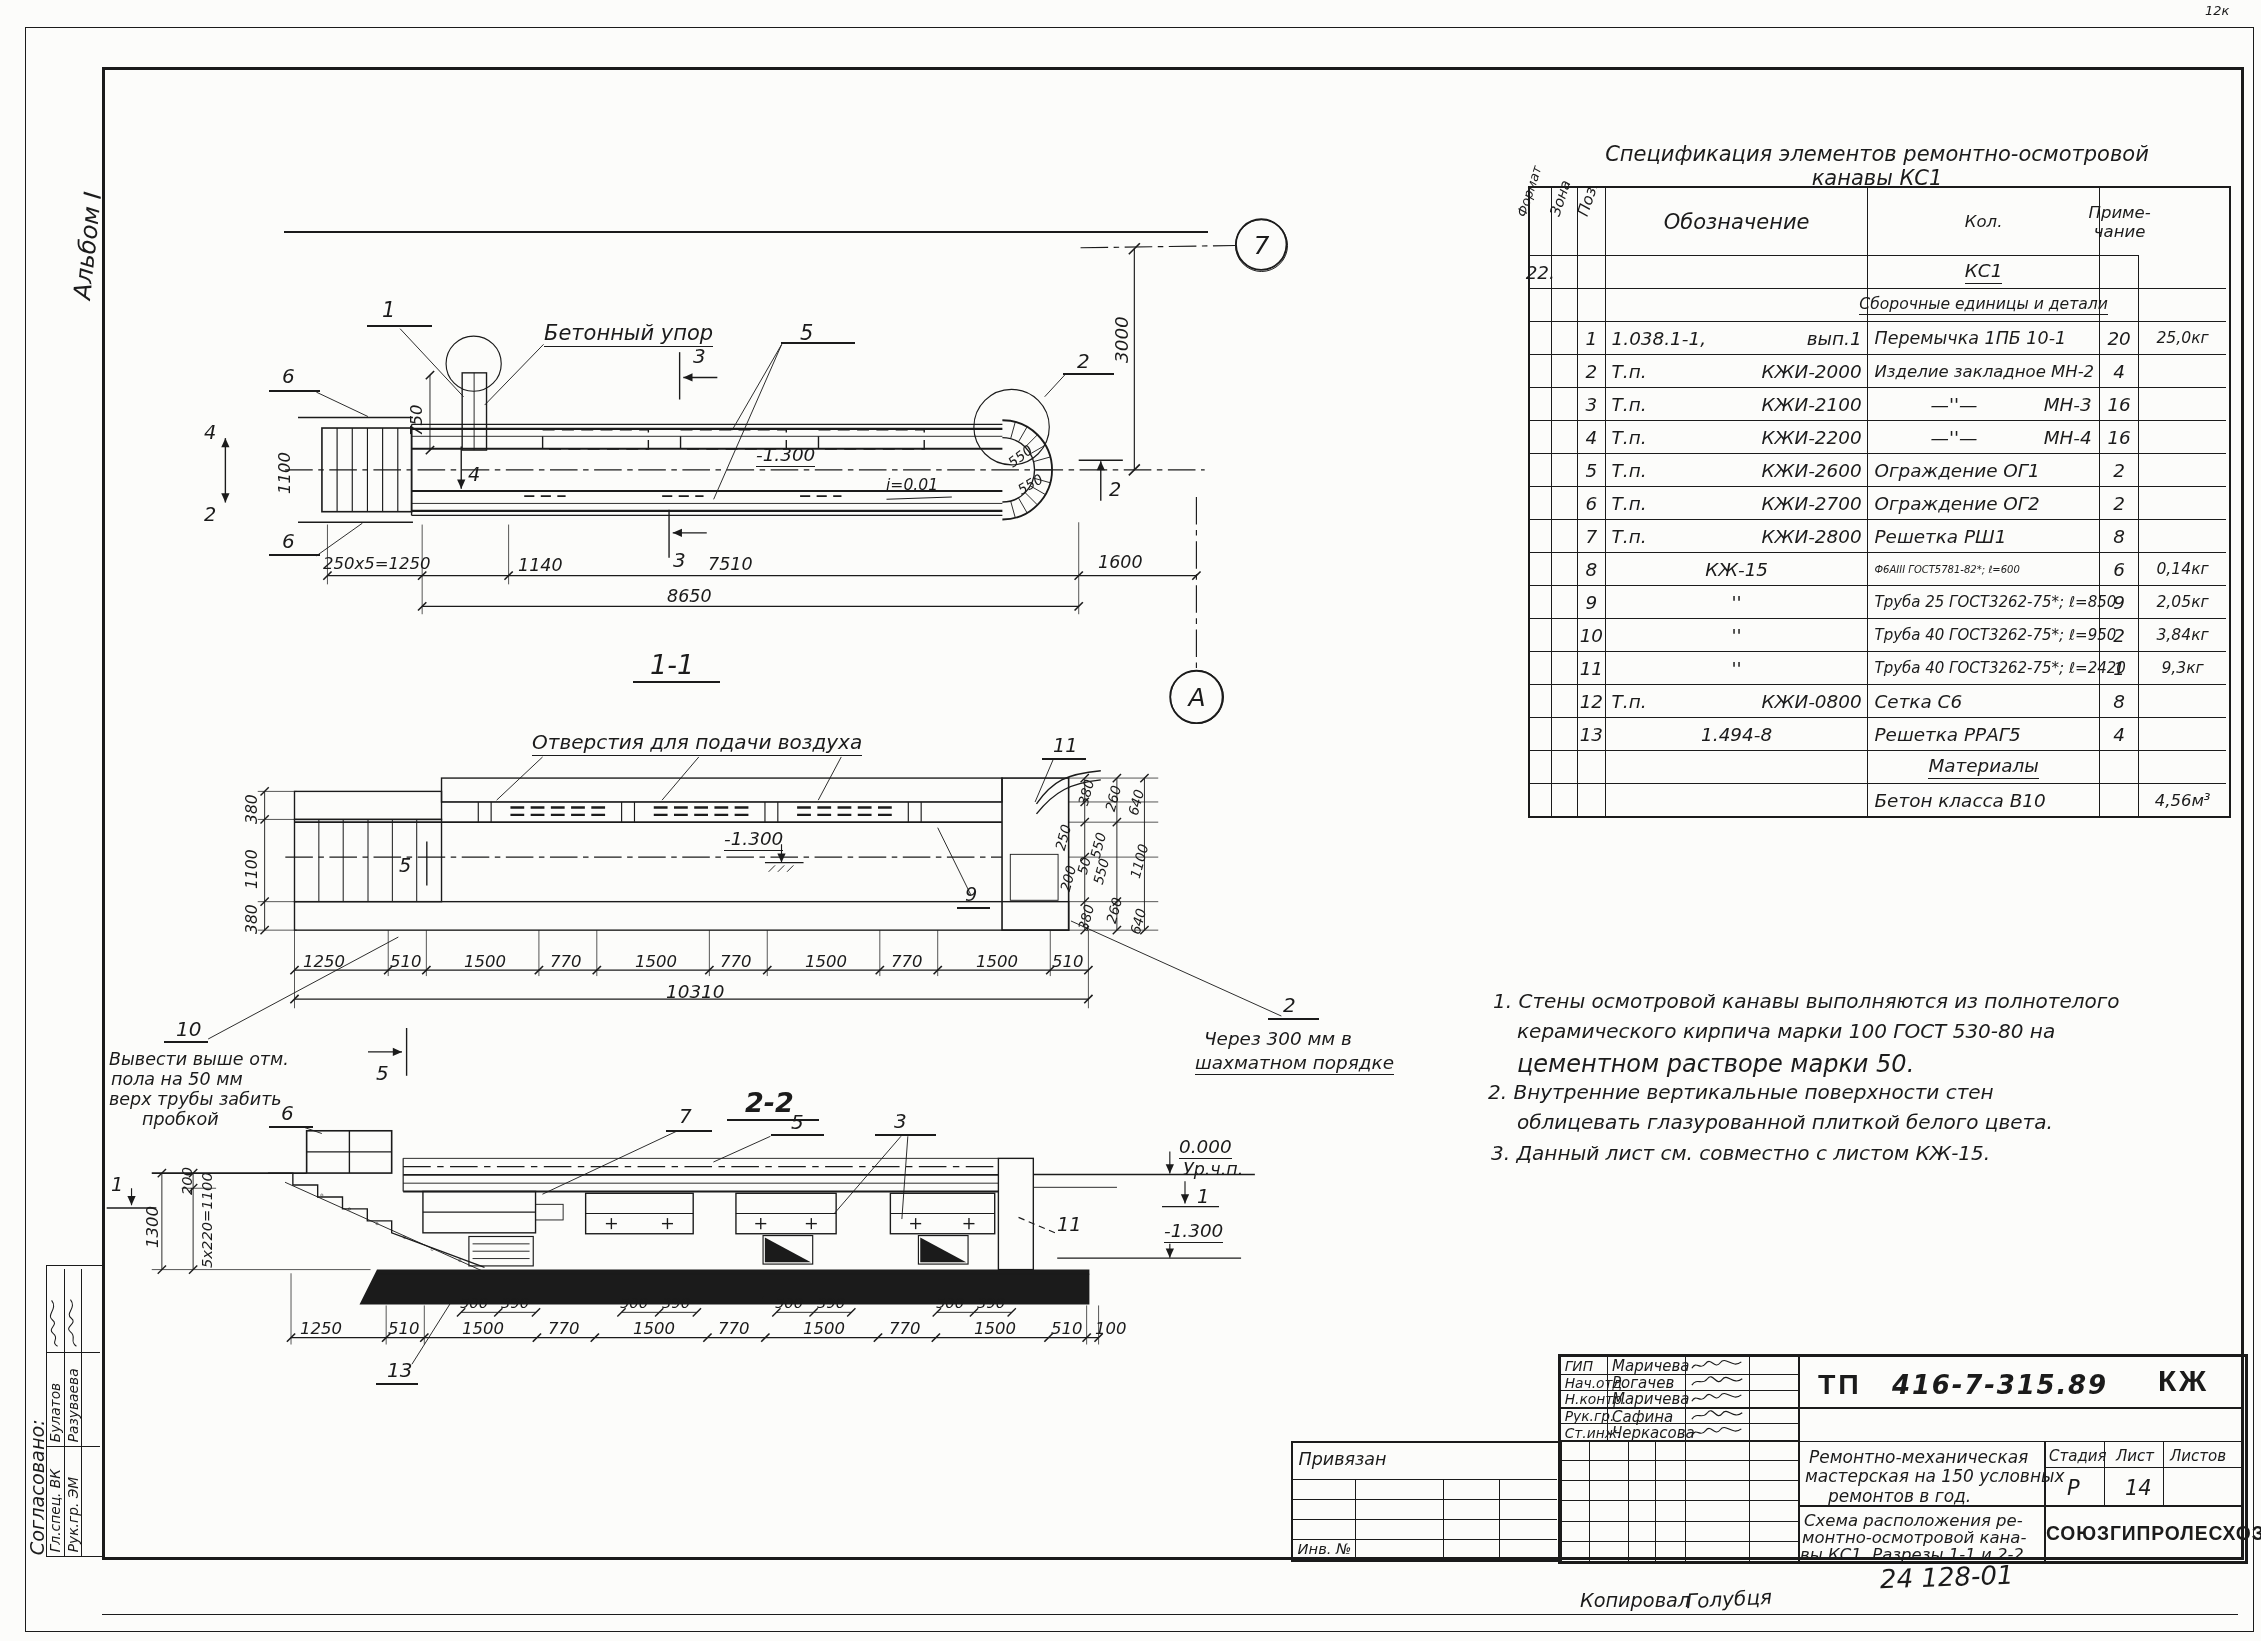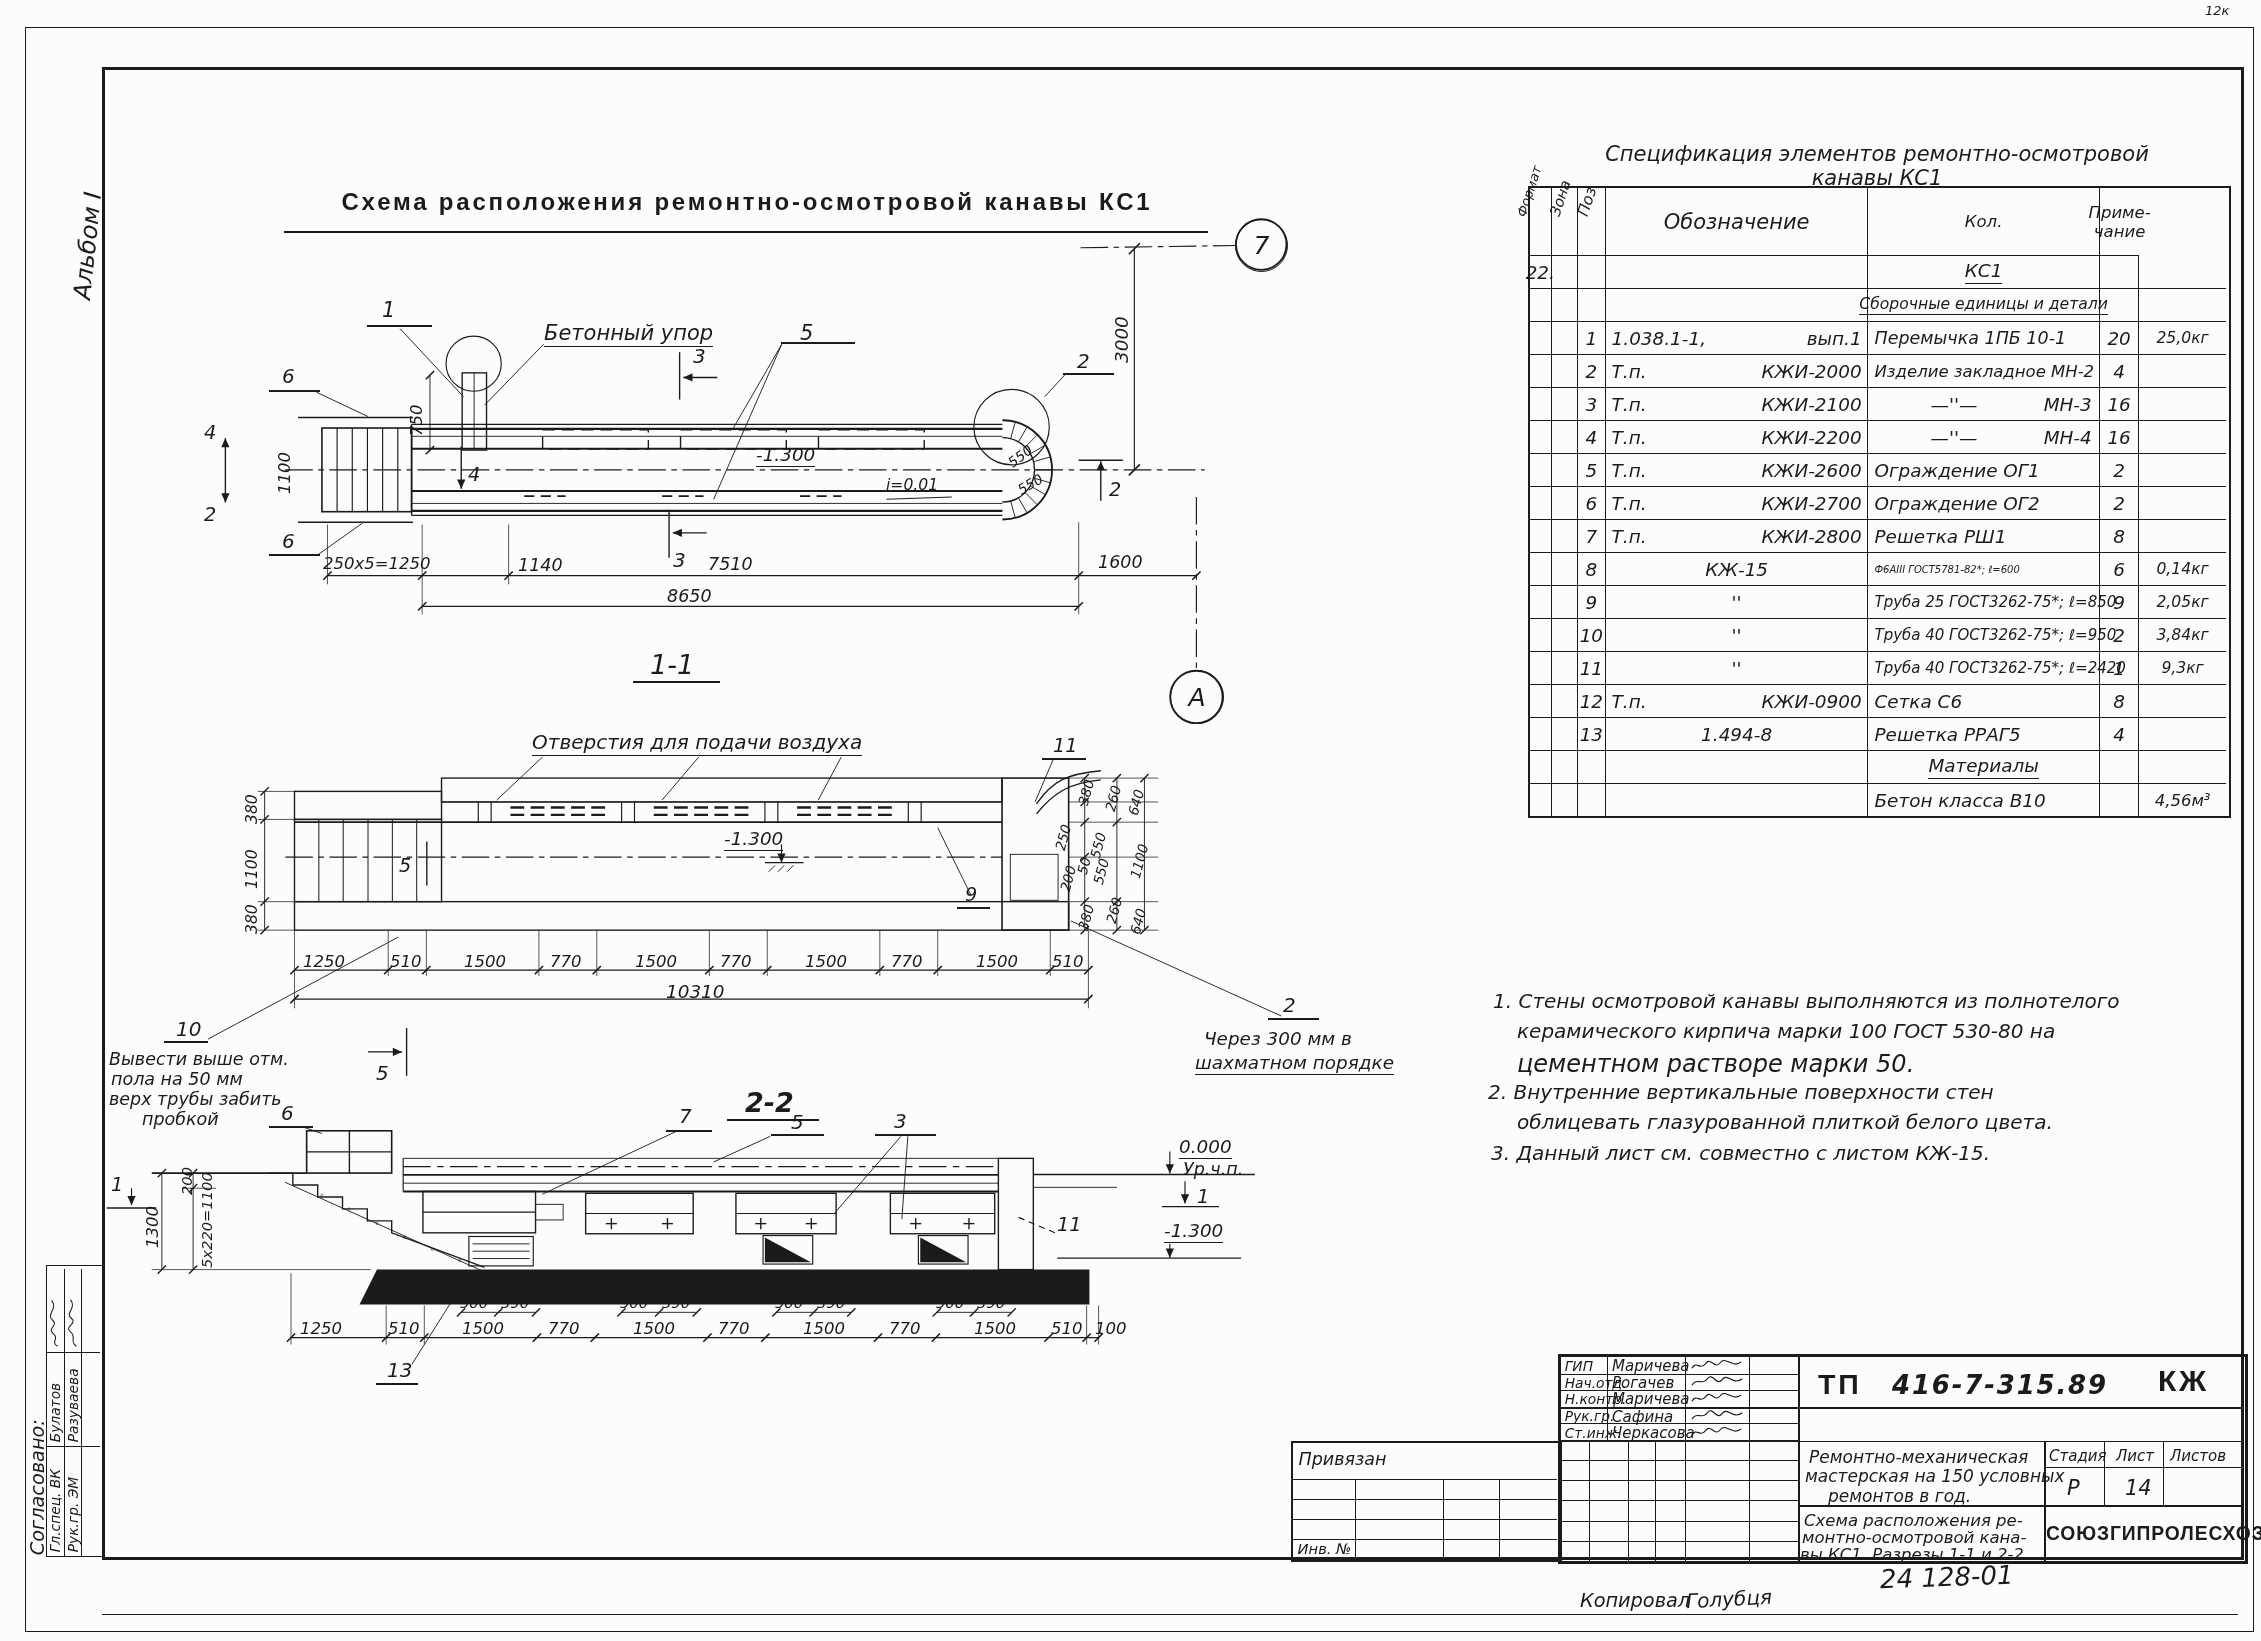--- a/index.html
+++ b/index.html
@@ -49,21 +49,20 @@
 
 <div class="sheet">
 
   <div class="frame" style="left:25px;top:27px;width:2227px;height:1603px;border-width:1.4px;"></div>
   <div class="frame thick" style="left:102px;top:67px;width:2136px;height:1487px;"></div>
 
   <div class="t tiny" style="left:2205px;top:2.8px;font-size:13px;">12к</div>
 
   <div class="t" style="left:68px;top:298px;font-size:24px;transform:rotate(-84deg);transform-origin:0 0;">Альбом I</div>
 
-  <div class="t stencil" style="left:292px;top:188px;width:910px;text-align:center;font-size:24px;">Схема расположения ремонтно-осмотровой канавы КС1</div>
   <div class="bar" style="left:284px;top:231px;width:924px;height:2.3px;"></div>
 
   <svg style="left:184px;top:198px;" width="1177" height="552" viewBox="400 430 2560 1200">
     <defs>
       <pattern id="h1" width="16" height="16" patternUnits="userSpaceOnUse" patternTransform="rotate(45)">
         <line x1="0" y1="0" x2="0" y2="16" stroke-width="2.2"></line>
       </pattern>
     </defs>
     <g>
       <rect x="700" y="930" width="195" height="182" stroke-width="3.5"></rect>
@@ -765,21 +764,21 @@
       <div class="c nm" style="font-size:15px;">Труба 40 ГОСТ3262-75*; ℓ=2420</div>
       <div class="c">1</div>
       <div class="c" style="font-size:15.6px;">9,3кг</div>
     </div>
     <div class="srow">
       <div class="c"></div>
         <div class="c"></div>
         <div class="c">12</div>
       <div class="c des">
           <span>Т.п.</span>
-          <span>КЖИ-0900</span>
+          <span>КЖИ-0800</span>
         </div>
       <div class="c nm">Сетка С6</div>
       <div class="c">8</div>
       <div class="c"></div>
     </div>
     <div class="srow">
       <div class="c"></div>
         <div class="c"></div>
         <div class="c">13</div>
       <div class="c">1.494-8</div>

